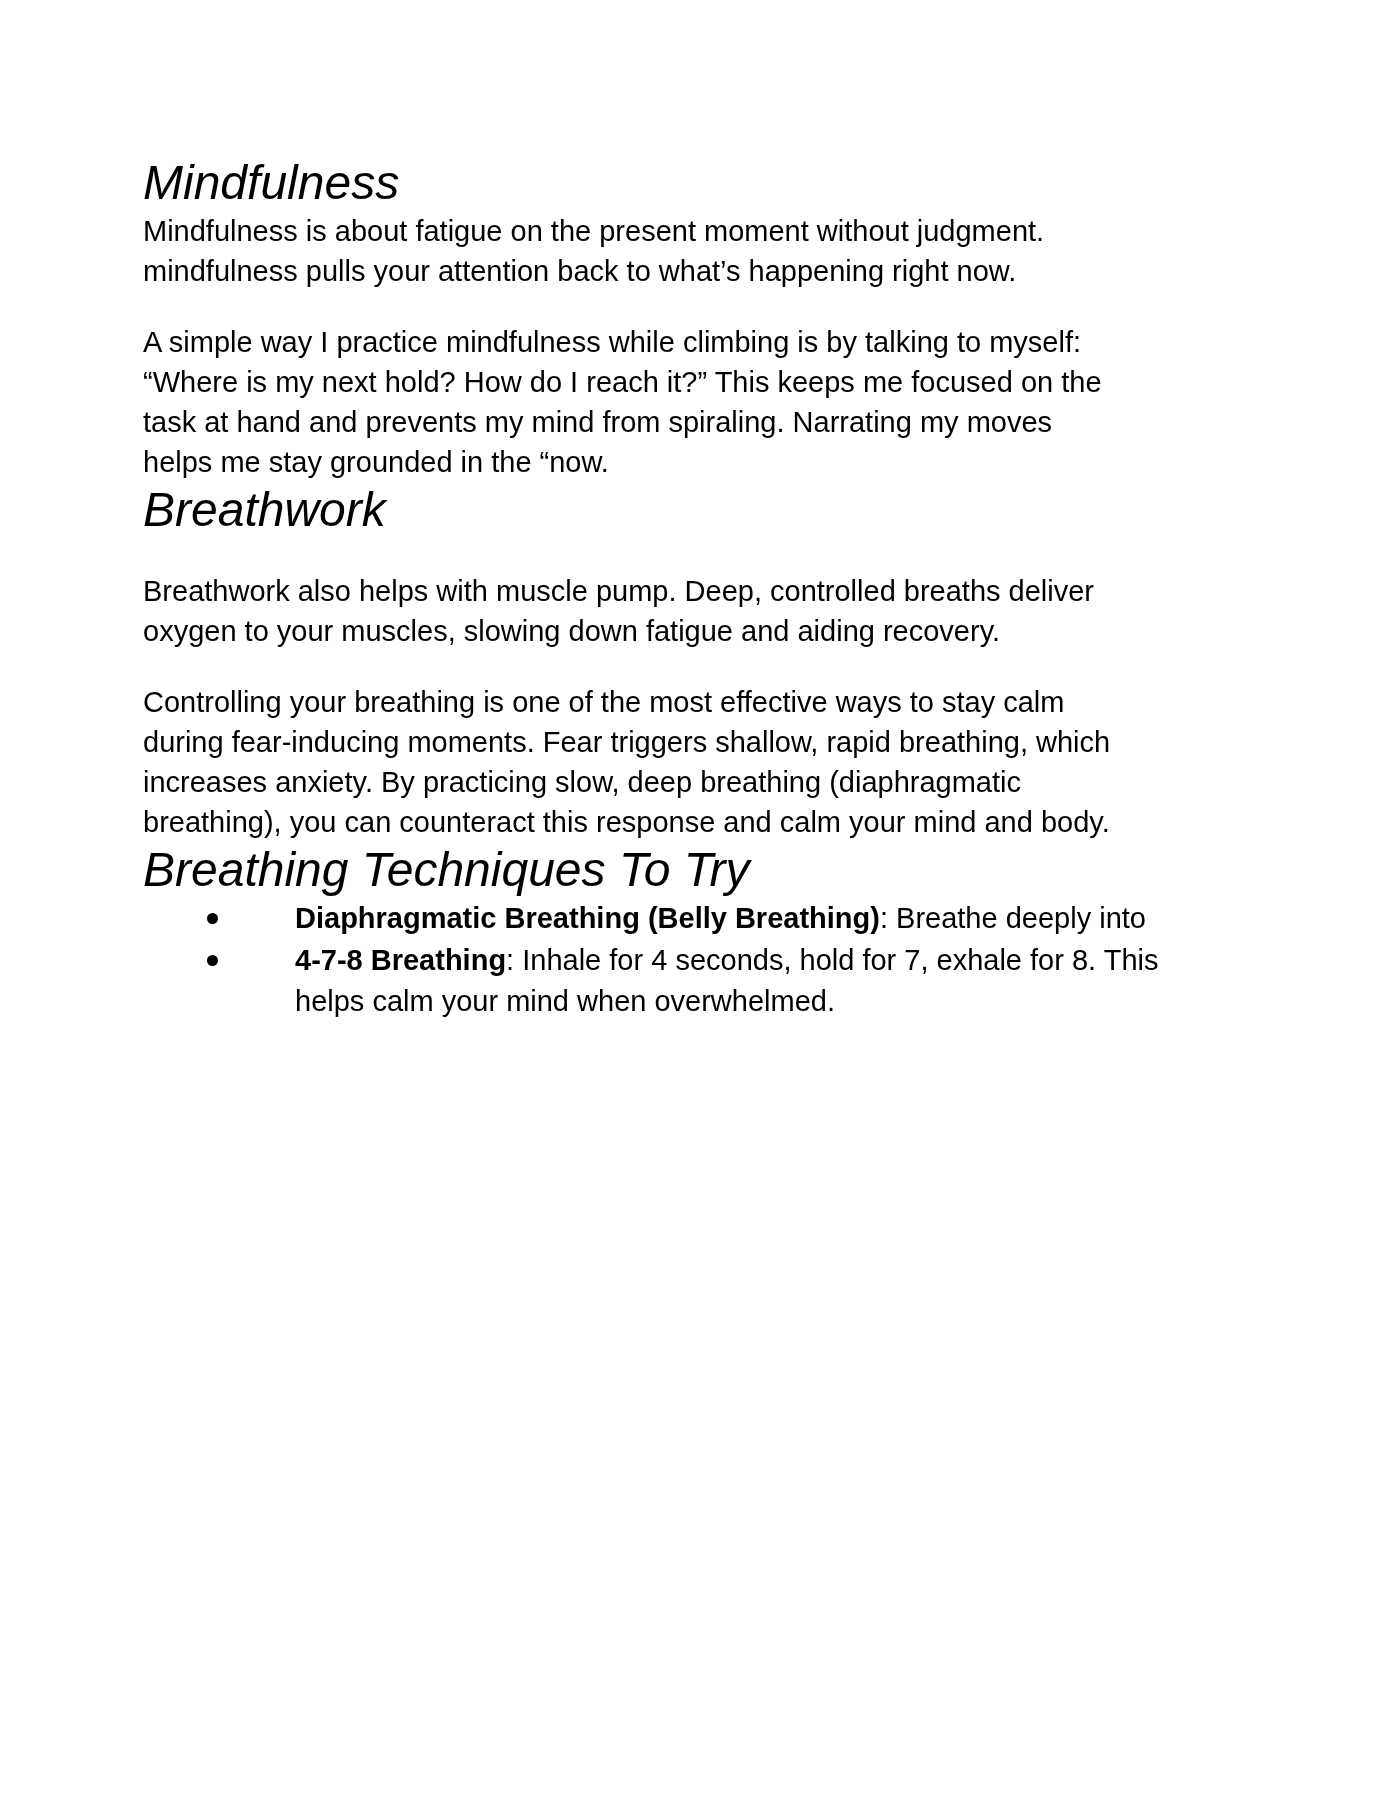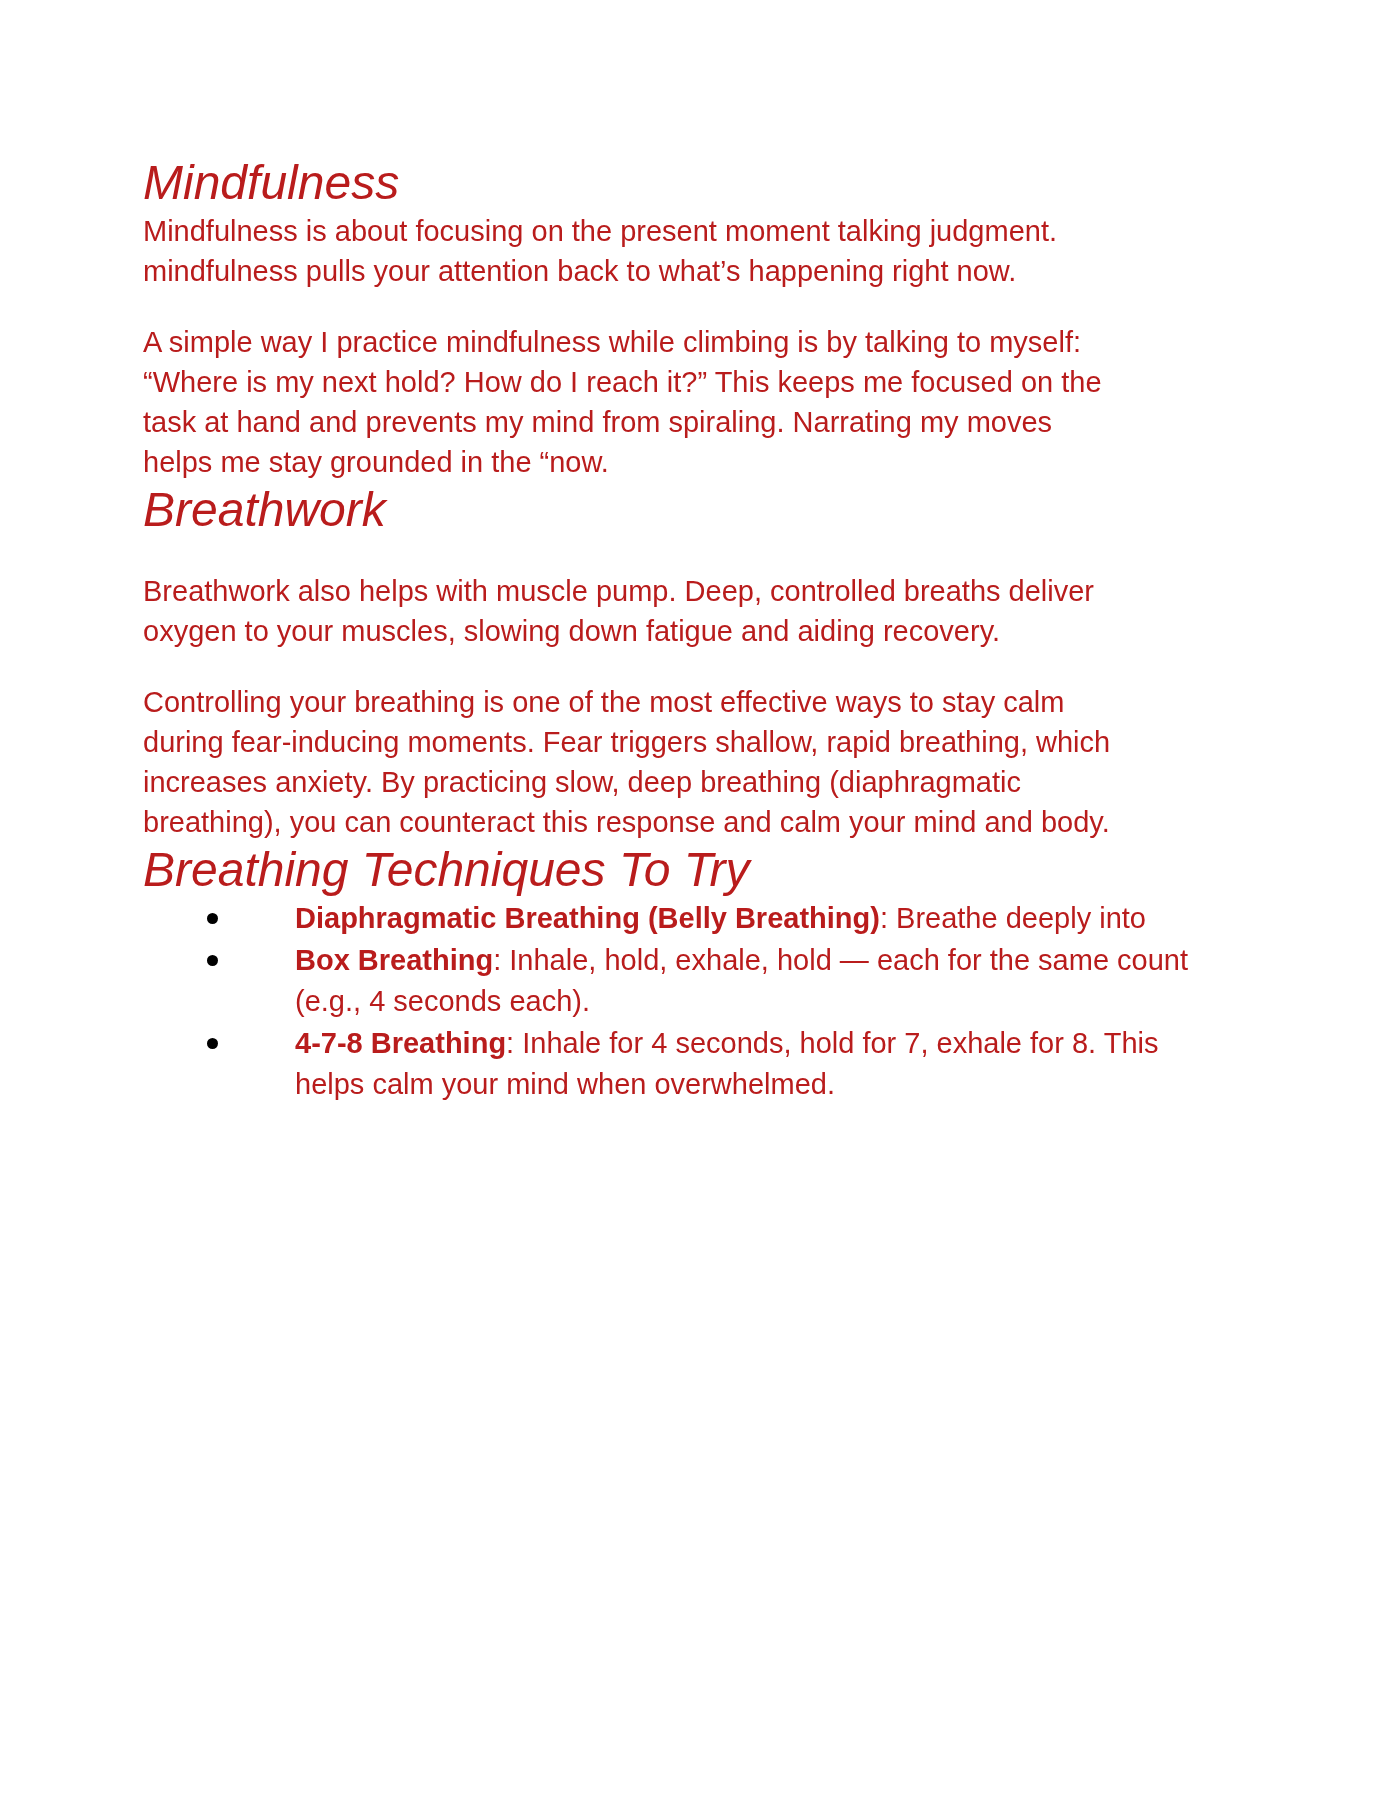--- a/index.html
+++ b/index.html
@@ -2,21 +2,21 @@
 <html><head>
 <meta charset="utf-8">
 <style>
   html, body { margin: 0; padding: 0; background: #ffffff; }
   .page {
     position: relative;
     width: 1395px;
     height: 1392px;
     background: #ffffff;
     font-family: "Liberation Sans", "DejaVu Sans", sans-serif;
-    color: #b91c1c;
+    color: #000000;
     overflow: hidden;
   }
   .content {
     position: absolute;
     left: 143px;
     top: 0;
     width: 1110px;
     padding-top: 155px;
   }
   h1.doc-heading {
@@ -74,21 +74,21 @@
 </style>
 </head>
 <body>
 
 <div class="page">
   <div class="content">
 
     <h1 class="doc-heading h-mindfulness">Mindfulness</h1>
 
     <div class="para">
-      <div class="line">Mindfulness is about focusing on the present moment talking judgment.</div>
+      <div class="line">Mindfulness is about fatigue on the present moment without judgment.</div>
       <div class="line">mindfulness pulls your attention back to what’s happening right now.</div>
     </div>
 
     <div class="para">
       <div class="line">A simple way I practice mindfulness while climbing is by talking to myself:</div>
       <div class="line">“Where is my next hold? How do I reach it?” This keeps me focused on the</div>
       <div class="line">task at hand and prevents my mind from spiraling. Narrating my moves</div>
       <div class="line">helps me stay grounded in the “now.</div>
     </div>
 
@@ -108,25 +108,20 @@
 
     <h1 class="doc-heading h-techniques">Breathing Techniques To Try</h1>
 
     <ul class="list">
       <li>
         <span class="dot"></span>
         <div class="li-line"><span class="bold">Diaphragmatic Breathing (Belly Breathing)</span><span>: Breathe deeply into</span></div>
       </li>
       <li>
         <span class="dot"></span>
-        <div class="li-line"><span class="bold">Box Breathing</span><span>: Inhale, hold, exhale, hold — each for the same count</span></div>
-        <div class="li-line">(e.g., 4 seconds each).</div>
-      </li>
-      <li>
-        <span class="dot"></span>
         <div class="li-line"><span class="bold">4-7-8 Breathing</span><span>: Inhale for 4 seconds, hold for 7, exhale for 8. This</span></div>
         <div class="li-line">helps calm your mind when overwhelmed.</div>
       </li>
     </ul>
 
   </div>
 
   <div class="page-number">9</div>
 </div>
 

